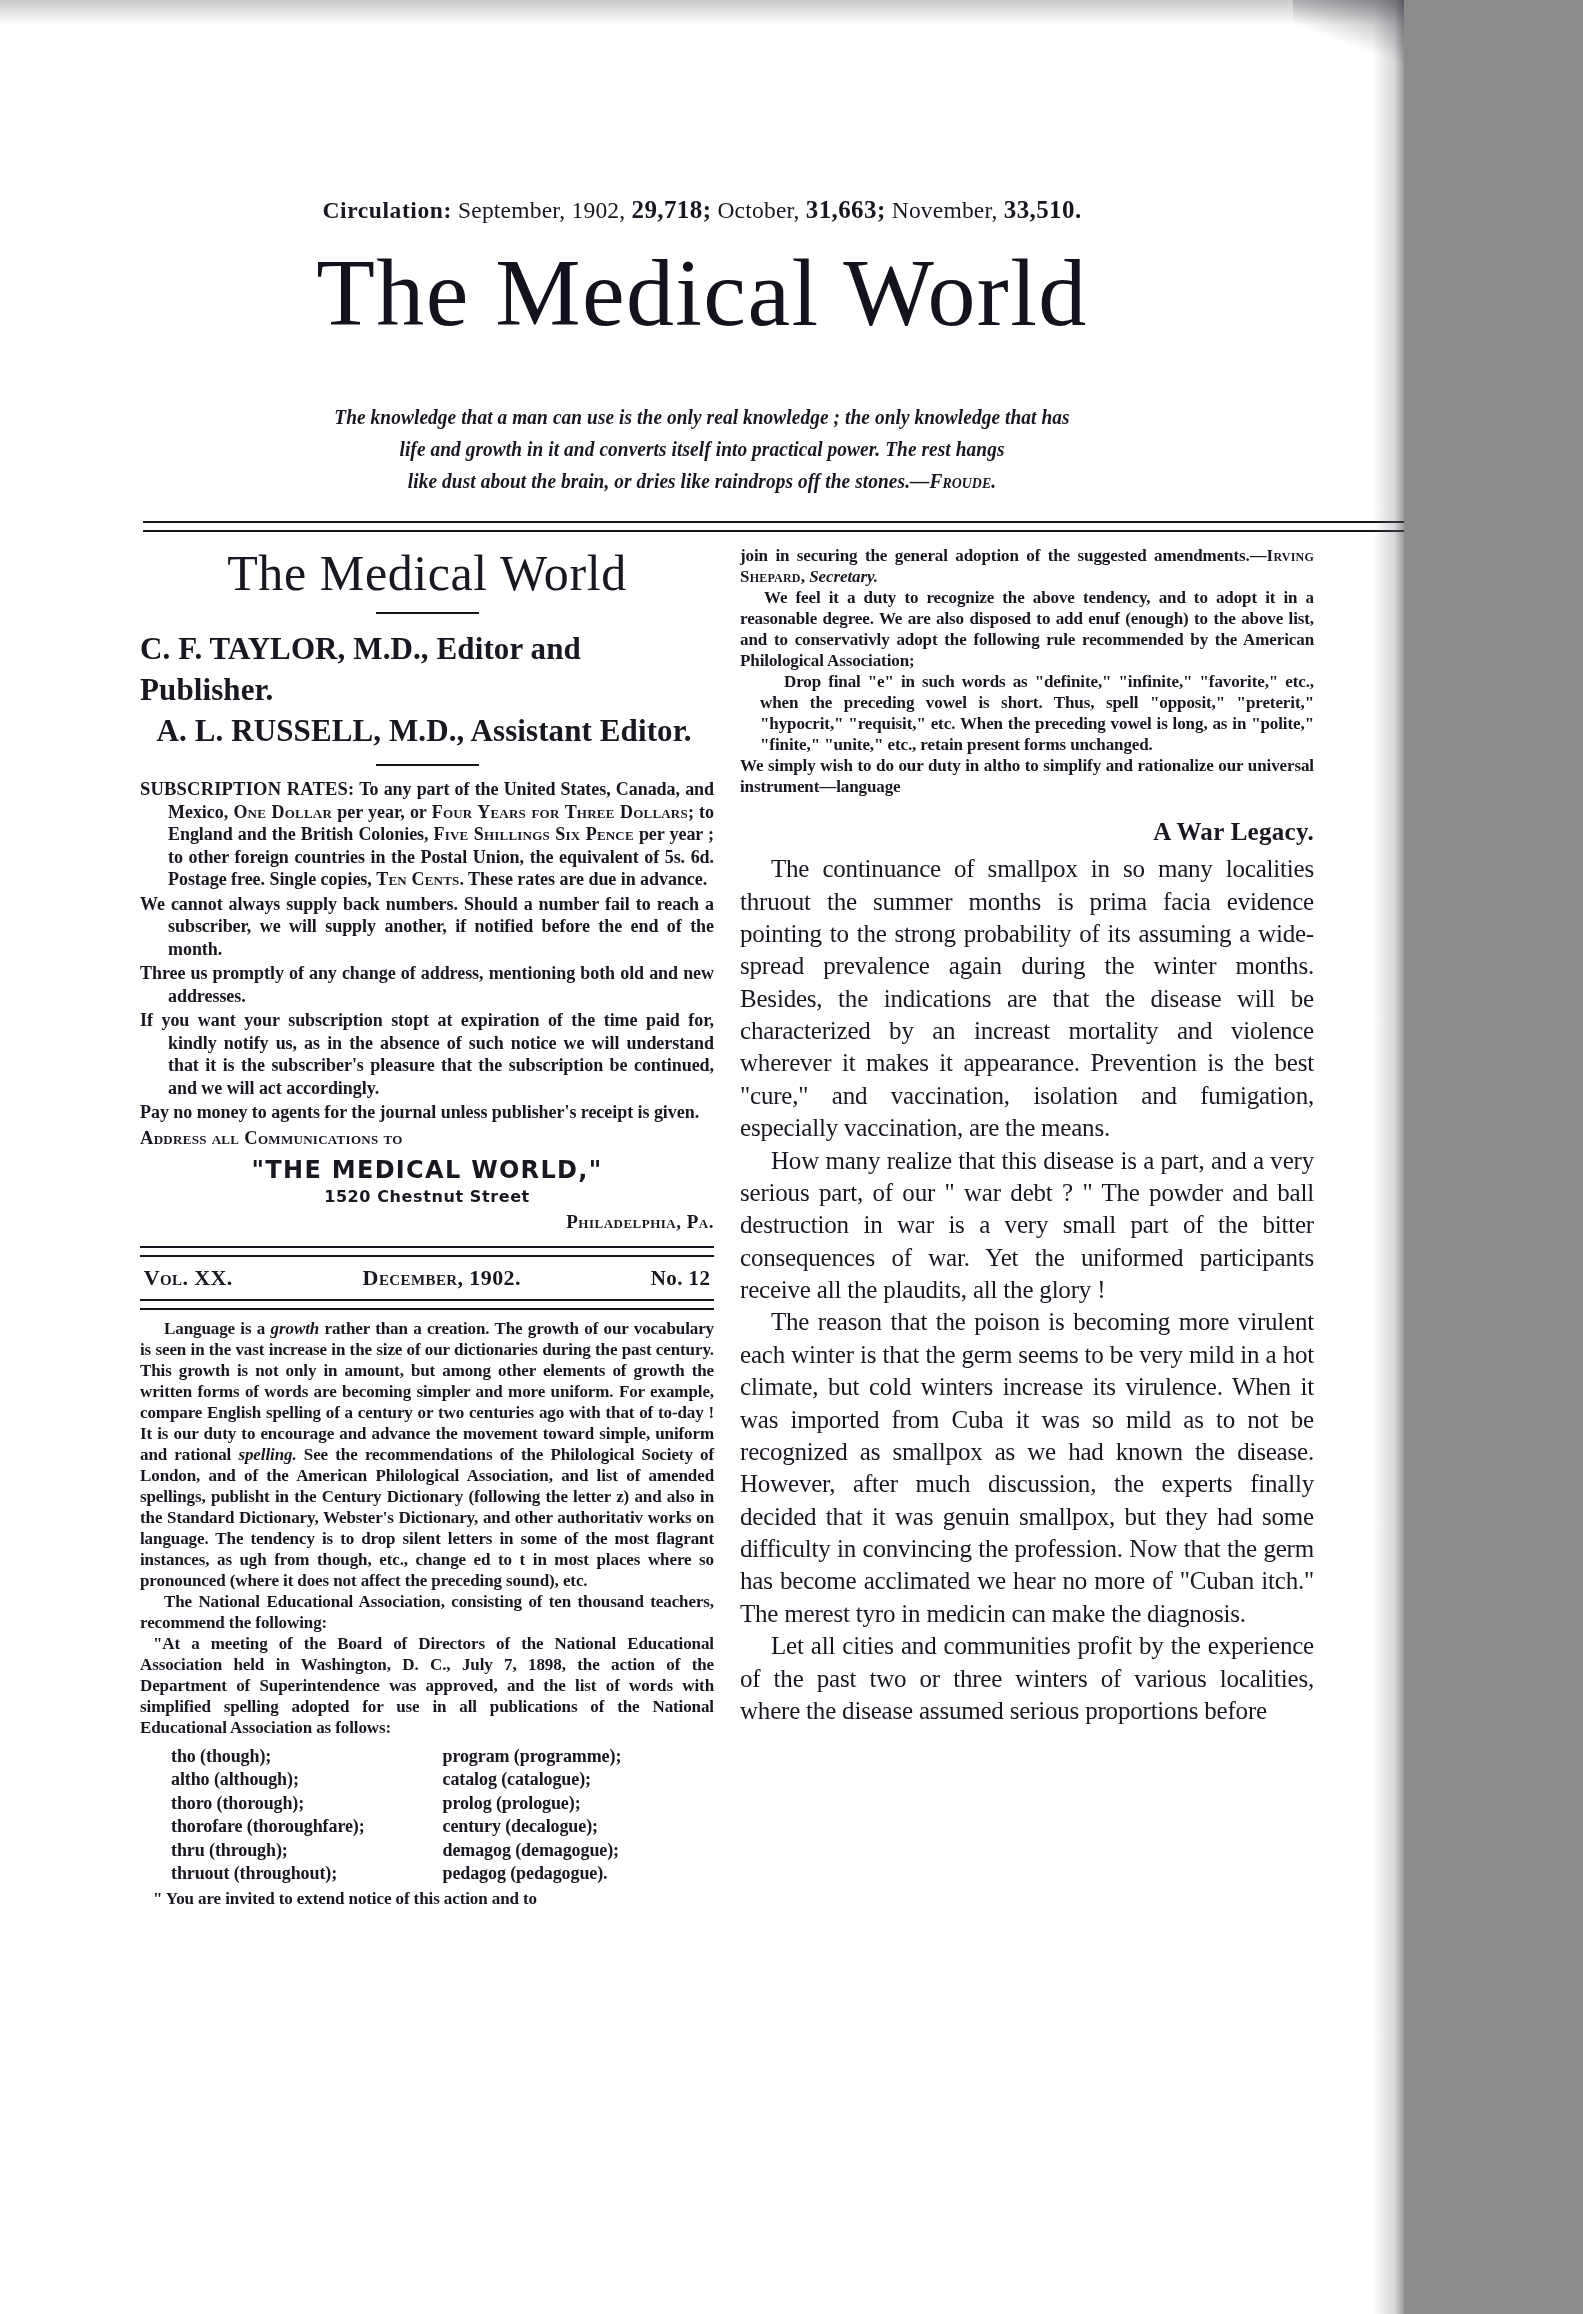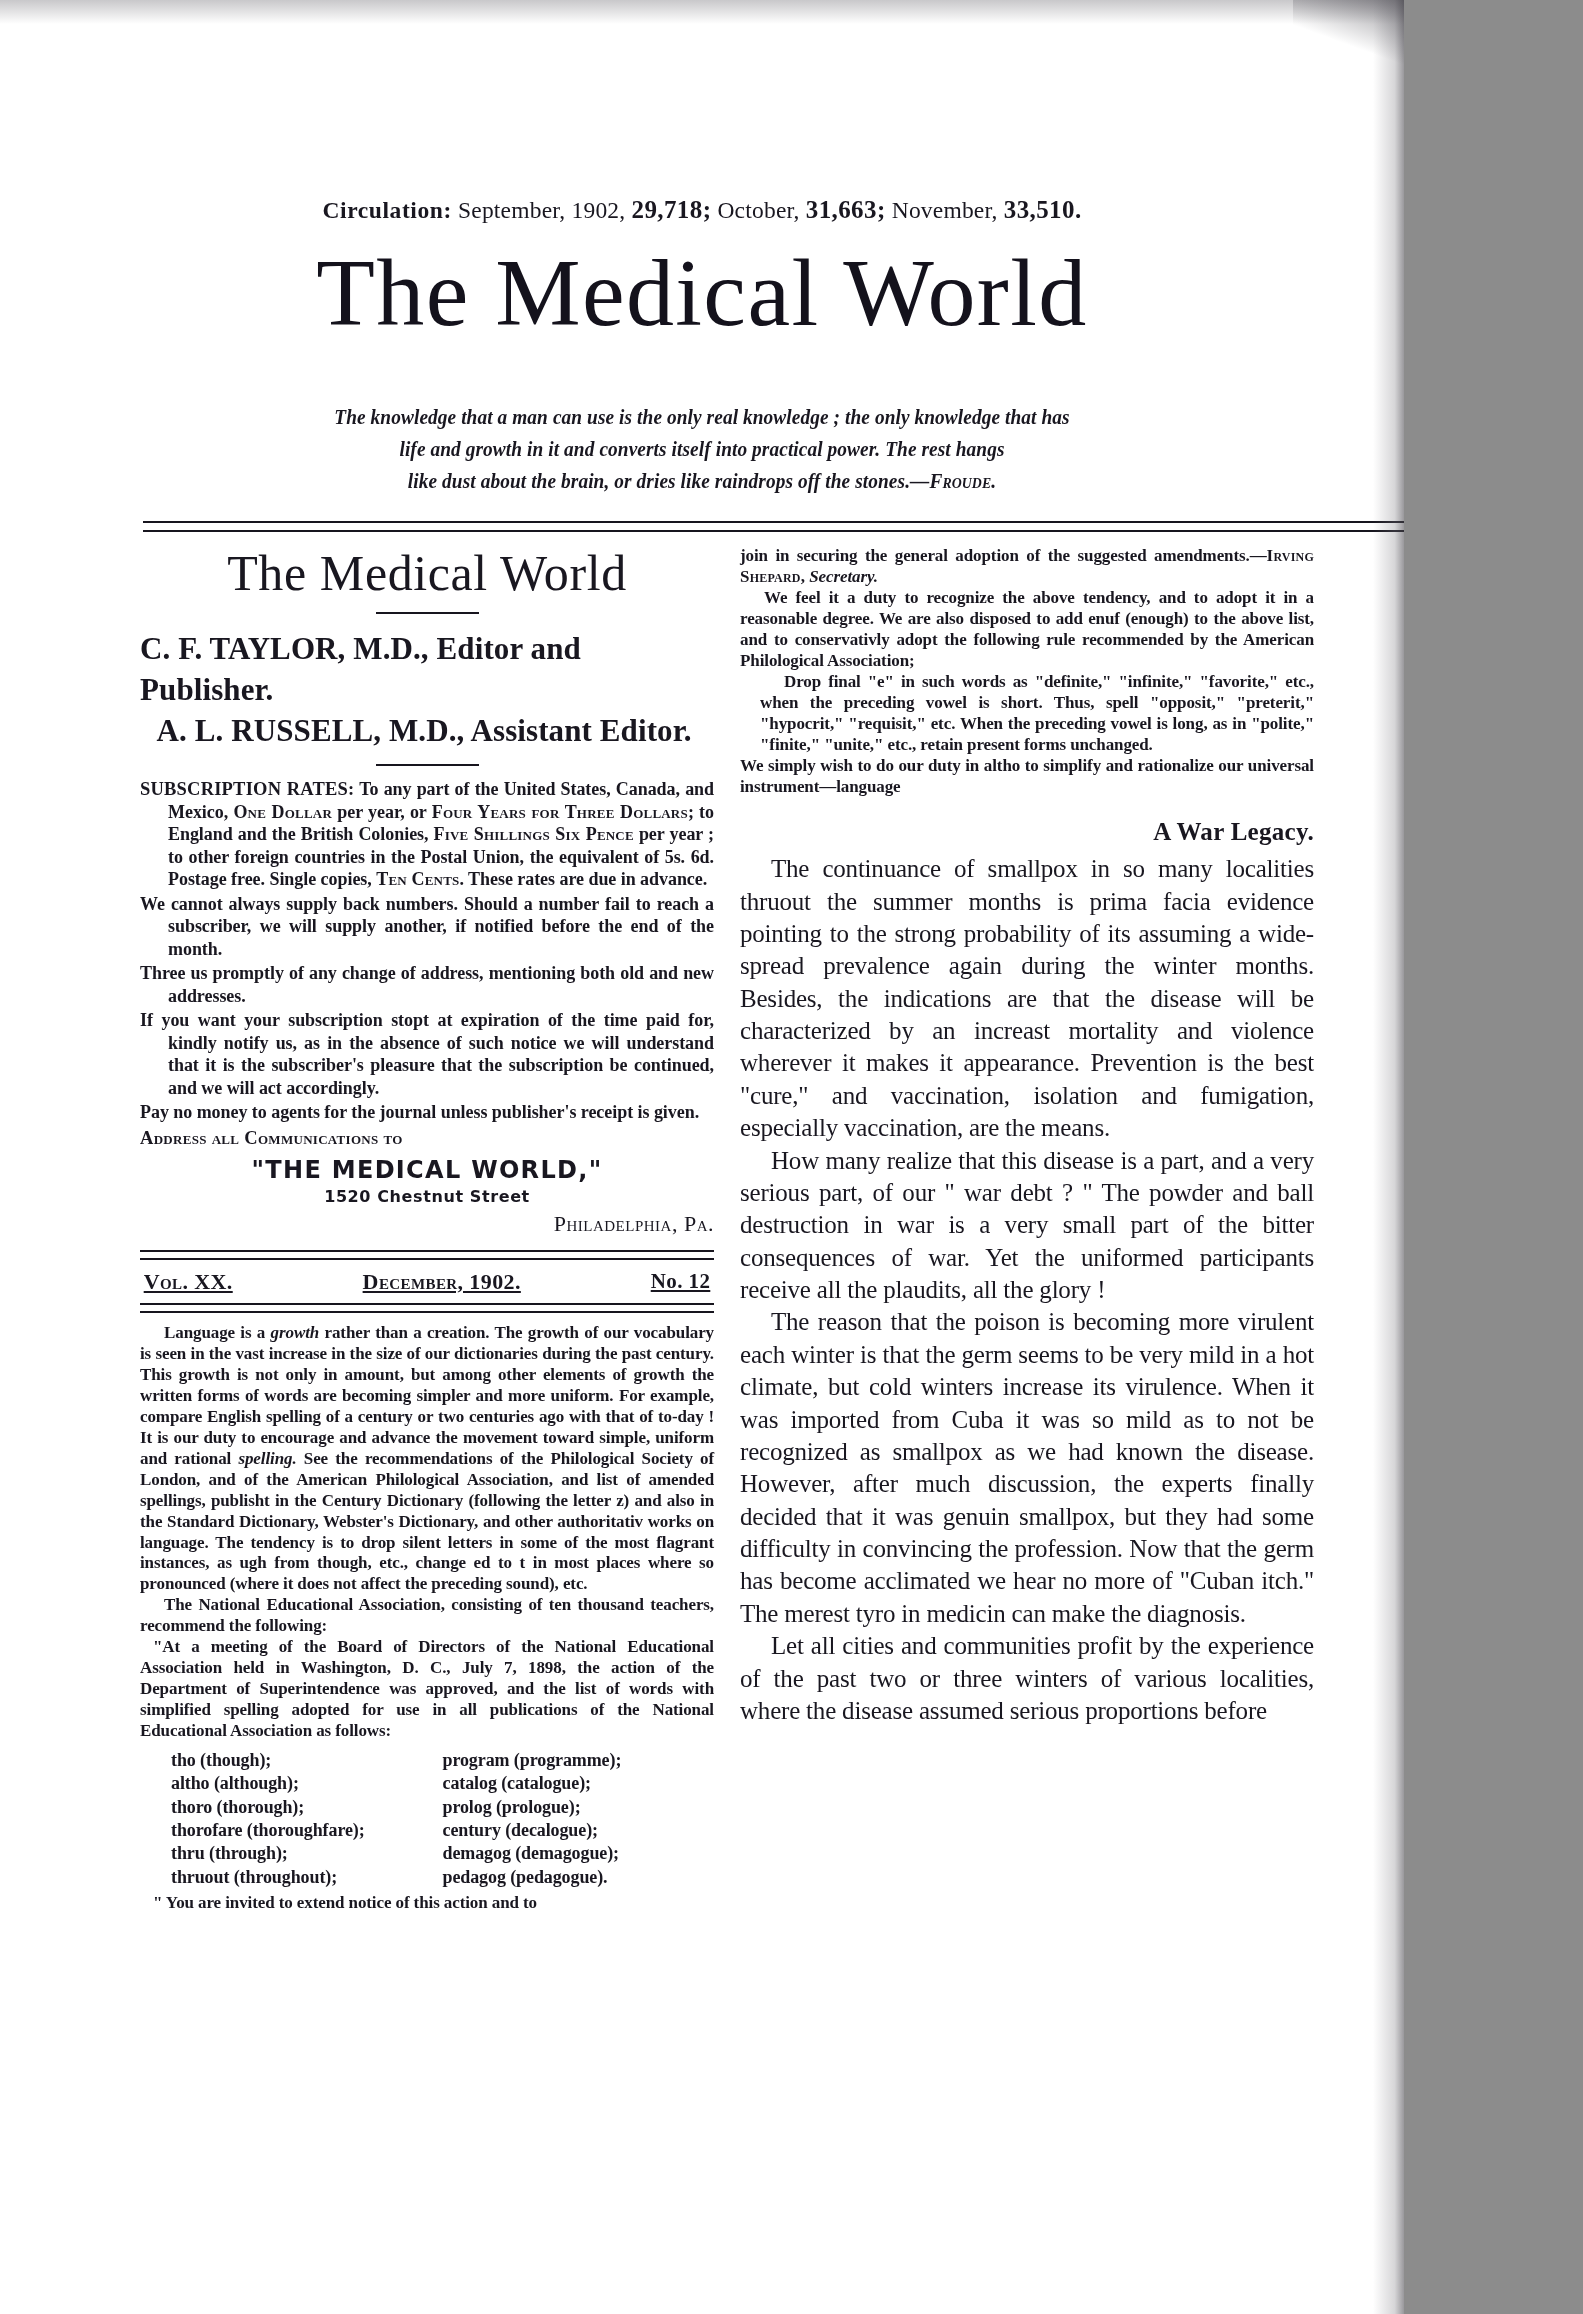--- a/index.html
+++ b/index.html
@@ -145,38 +145,37 @@
     text-align: center;
     font-family: "DejaVu Sans", "Liberation Sans", sans-serif;
     font-weight: bold;
     font-size: 16px;
     letter-spacing: 0.6px;
     margin-top: 1.8px;
   }
   .addr-city {
     text-align: right;
     font-variant: small-caps;
-    font-weight: normal;
-    font-size: 22px;
+    font-weight: bold;
+    font-size: 19px;
     letter-spacing: 0.5px;
     margin-top: 3.7px;
   }
 
   .rule-double.inline { position: static; margin: 12px 0 0 0; left: auto; width: 100%; }
 
   .volume-line {
     display: flex;
     justify-content: space-between;
-    align-items: center;
+    align-items: flex-end;
     font-variant: small-caps;
     font-weight: bold;
     font-size: 22px;
     letter-spacing: 0.4px;
     padding: 8.3px 3.7px 8.3px 3.7px;
-    text-decoration: underline;
   }
   .volume-line .vdate { font-size: 22px; }
   .volume-line .vno { font-variant: normal; font-size: 21px; }
 
   
   .body-small {
     font-weight: bold;
     font-size: 17px;
     line-height: 1.235;
     letter-spacing: -0.1px;

